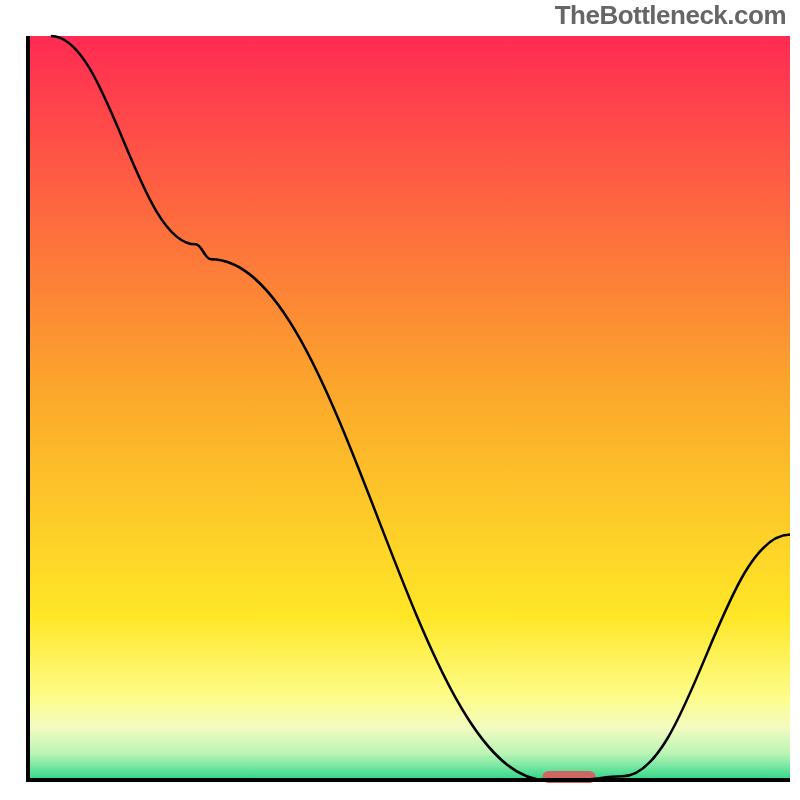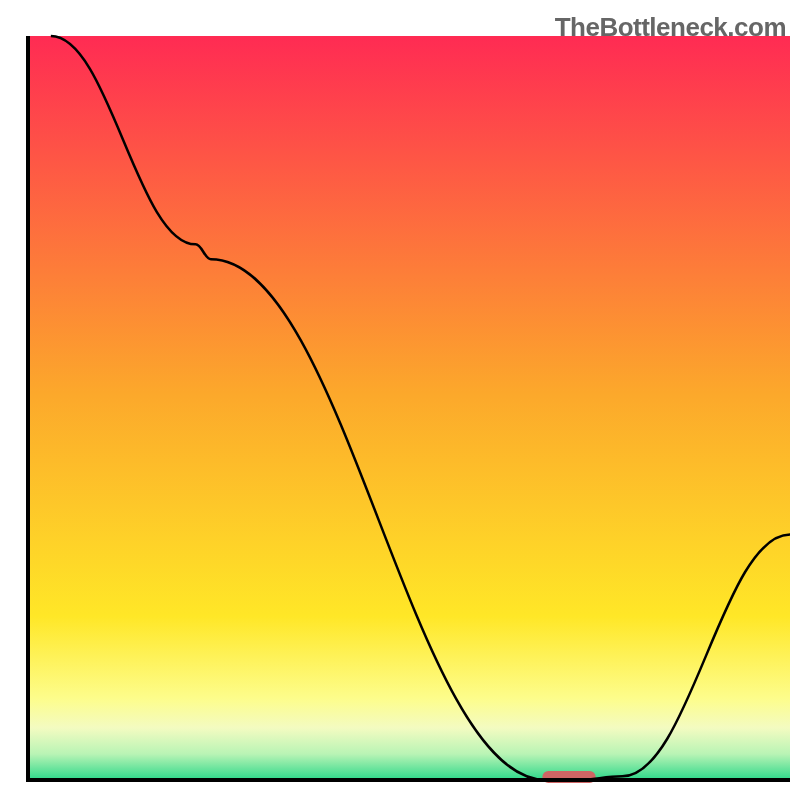--- a/index.html
+++ b/index.html
@@ -10,21 +10,21 @@
     background: #ffffff;
     font-family: Arial, Helvetica, sans-serif;
   }
   .container {
     position: relative;
     width: 800px;
     height: 800px;
   }
   .watermark {
     position: absolute;
-    top: 12px;
+    top: 0;
     right: 14px;
     font-size: 26px;
     font-weight: 600;
     color: #666666;
     letter-spacing: -0.5px;
   }
   svg {
     position: absolute;
     top: 0;
     left: 0;

